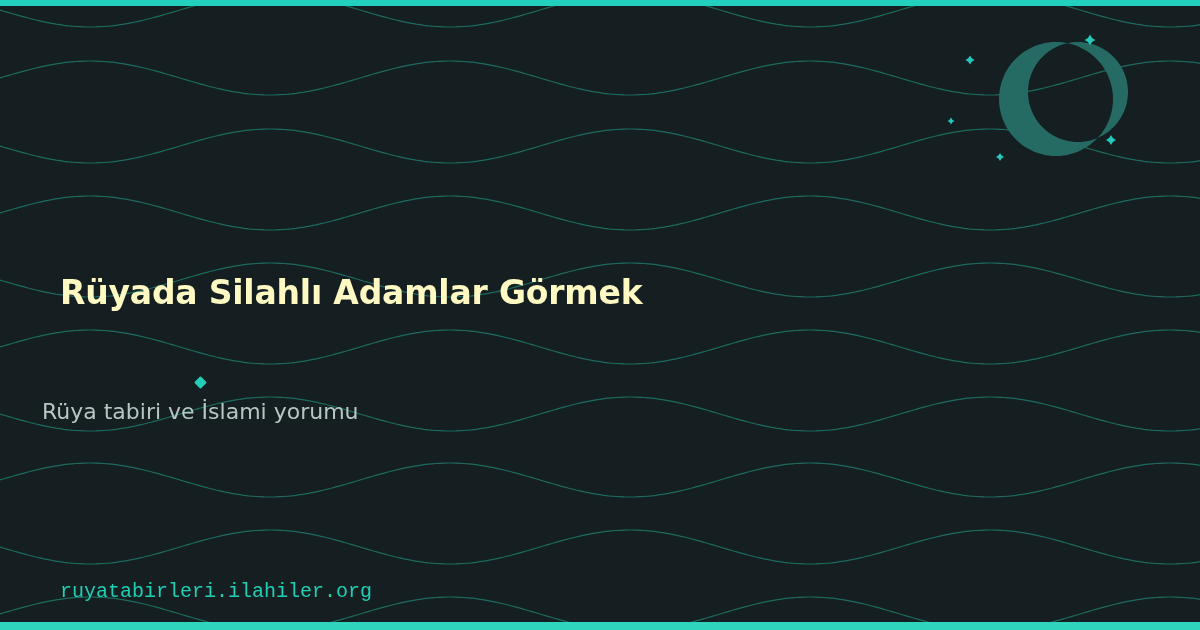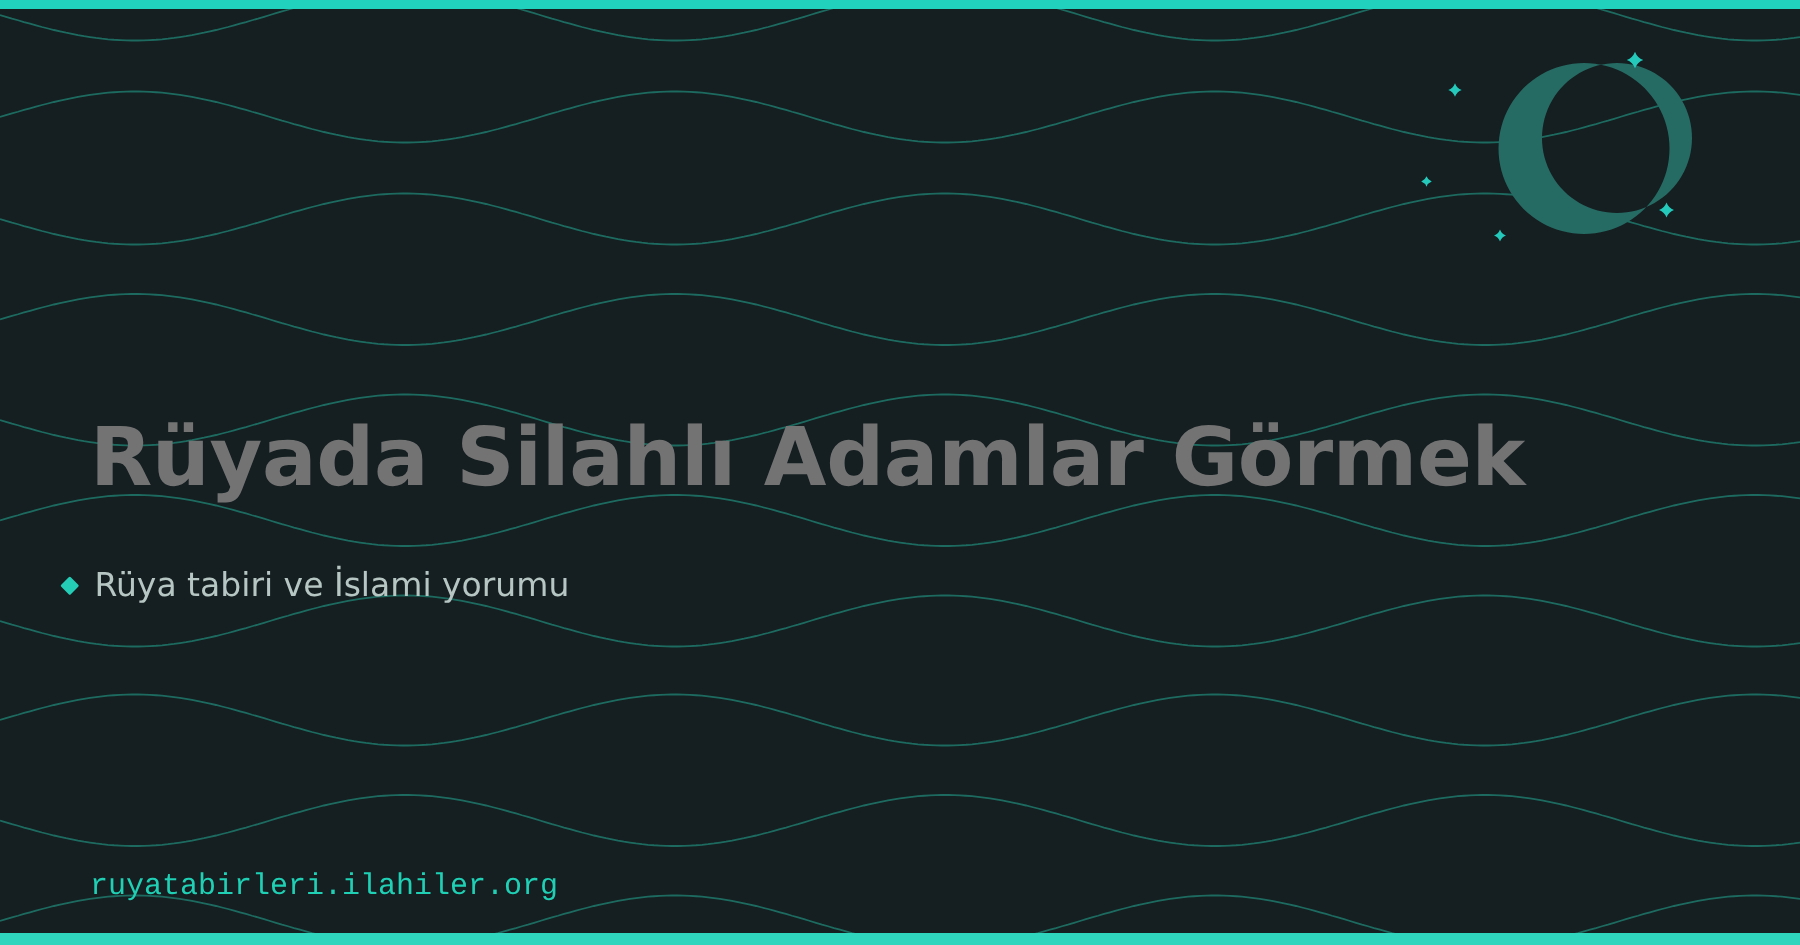--- a/index.html
+++ b/index.html
@@ -66,35 +66,36 @@
     width: 1080px;
     height: 630px;
   }
 
   #page-title {
     position: absolute;
     top: 274px;
     left: 0;
     margin: 0;
     font-family: "DejaVu Sans", sans-serif;
-    font-size: 54px;
+    font-size: 33px;
     font-weight: bold;
     letter-spacing: -0.2px;
     line-height: 1.15;
-    color: #737373;
+    color: #fef9c3;
     white-space: nowrap;
   }
 
   #subtitle-row {
     position: absolute;
     top: 378px;
     left: -18px;
     display: flex;
     align-items: center;
     gap: 12px;
+    flex-direction: column;
   }
   #bullet-diamond {
     width: 9px;
     height: 9px;
     background: #24cdb6;
     transform: rotate(45deg);
     border-radius: 1px;
     flex: 0 0 auto;
   }
   #subtitle-text {

